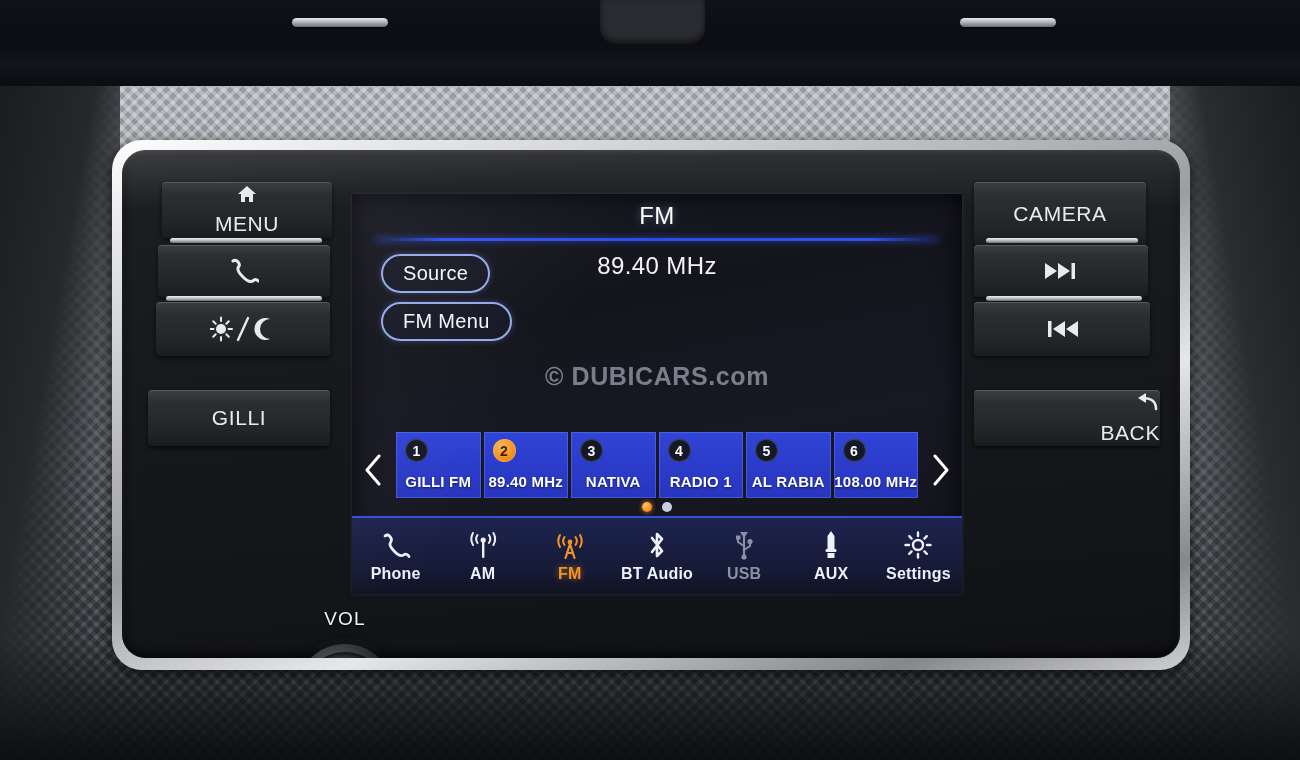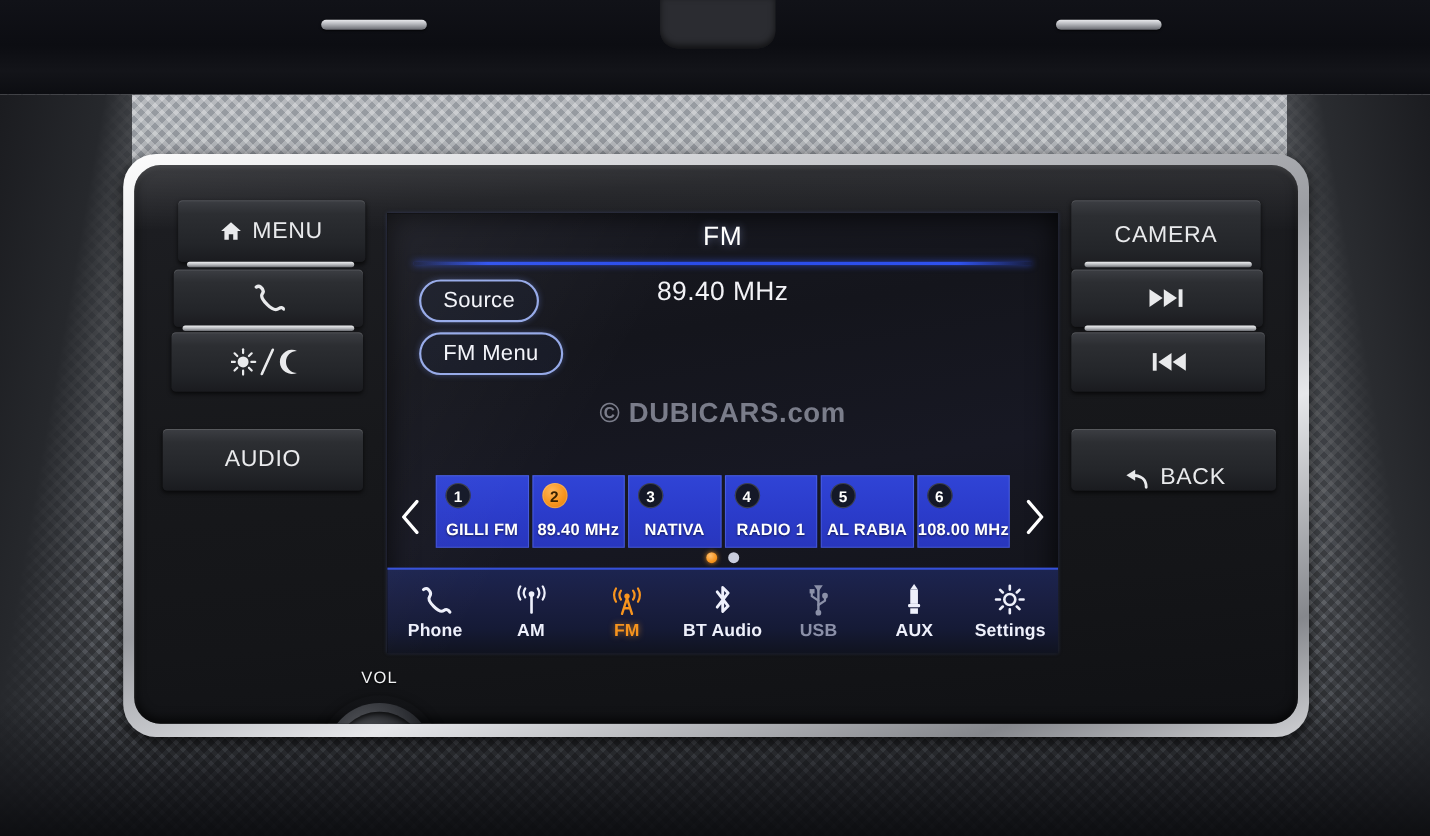--- a/index.html
+++ b/index.html
@@ -81,20 +81,21 @@
   
   .hbtn {
     position: absolute;
     background: linear-gradient(180deg,#3c3e43 0%,#2c2e32 22%,#232529 70%,#1a1b1f 100%);
     border-radius: 4px;
     color: #e9eaec;
     font-size: 21px; letter-spacing: .6px;
     display: flex; align-items: center; justify-content: center; gap: 9px;
     box-shadow: 0 2px 4px rgba(0,0,0,.65), inset 0 1px 0 rgba(255,255,255,.14);
     user-select: none;
+    flex-direction: column;
   }
   .hbtn .glyph { display: inline-flex; align-items: center; }
   
   .sep {
     position: absolute; height: 5px; border-radius: 3px;
     background: linear-gradient(180deg,#f0f1f3,#b2b4b8 55%,#6d6f74);
   }
 
   
   #btn-menu   { left: 40px;  top: 32px;  width: 170px; height: 56px; }
@@ -109,21 +110,21 @@
   #btn-next   { left: 852px; top: 95px;  width: 174px; height: 52px; }
   #btn-prev   { left: 852px; top: 152px; width: 176px; height: 54px; }
   #btn-back   { left: 852px; top: 240px; width: 186px; height: 56px; align-items: flex-end; }
   #sep-r1 { left: 864px; top: 88px;  width: 152px; }
   #sep-r2 { left: 864px; top: 146px; width: 156px; }
 
   
   .knob-wrap { position: absolute; width: 150px; text-align: center; }
   #knob-vol-wrap  { left: 148px;  top: 458px; }
   .knob-label {
-    color: #f1f2f4; font-size: 15px; letter-spacing: 1.1px;
+    color: #f1f2f4; font-size: 19px; letter-spacing: 1.1px;
     text-shadow: 0 1px 2px #000;
   }
   .knob {
     width: 112px; height: 112px; border-radius: 50%;
     margin: 7px auto 0;
     background:
       radial-gradient(circle at 38% 30%, #5a5c61 0%, #303237 42%, #1d1e22 60%, #101113 100%);
     border: 7px solid transparent;
     background-clip: padding-box;
     position: relative;
@@ -309,21 +310,21 @@
             <line x1="18.8" y1="5.2" x2="16.3" y2="7.7"></line>
               <line x1="5.7" y1="18.3" x2="3.2" y2="20.8"></line>
           </g>
           <line x1="28" y1="24" x2="38" y2="2" stroke="#e9eaec" stroke-width="2.4" stroke-linecap="round"></line>
           <path d="M60 3 A11 11 0 1 0 60 23 A9 9 0 1 1 60 3 Z" fill="#e9eaec"></path>
         </svg>
       </span>
     </div>
 
     <div class="hbtn" id="btn-audio">
-      <span>AUDIO</span>
+      <span>GILLI</span>
     </div>
 
     <div class="hbtn" id="btn-camera">
       <span>CAMERA</span>
     </div>
     <div class="sep" id="sep-r1"></div>
 
     <div class="hbtn" id="btn-next">
       <span class="glyph">
         <svg width="34" height="18" viewBox="0 0 34 18">

